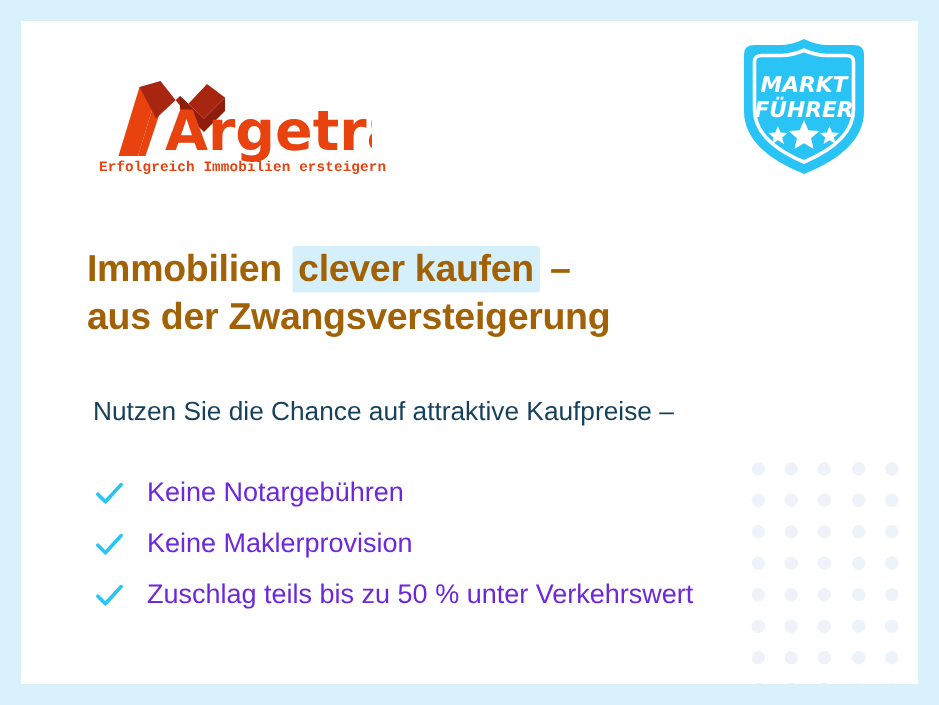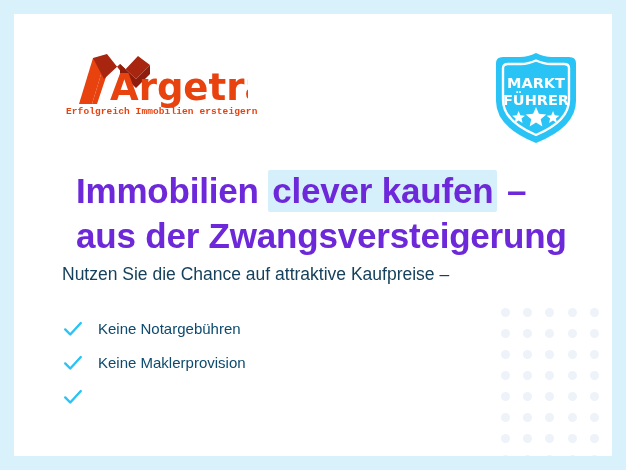--- a/index.html
+++ b/index.html
@@ -70,36 +70,37 @@
     letter-spacing: 0.1px;
     color: #e8420f;
     white-space: nowrap;
     font-family: Liberation Mono, monospace;
   }
 
   
   #badge {
     position: absolute;
     left: 474px;
-    top: 35px;
+    top: 8px;
     width: 96px;
     height: 98px;
+    font-style: italic;
   }
   #badge svg { display: block; }
 
   
   #headline {
     position: absolute;
-    left: 62px;
+    left: 44px;
     top: 132px;
     width: 500px;
-    font-size: 35px;
+    font-size: 25px;
     font-weight: bold;
     line-height: 1.28;
-    color: #6d28d9;
+    color: #a16207;
     letter-spacing: -0.2px;
   }
   #headline .hl {
     background: #d5f0fb;
     padding: 1px 4px 2px 4px;
     border-radius: 2px;
   }
   #headline-line2 { display: block; }
 
   
@@ -128,22 +129,22 @@
     height: 34px;
   }
   .check-icon {
     flex: 0 0 auto;
     width: 22px;
     height: 22px;
     margin-right: 14px;
     display: block;
   }
   .benefit-label {
-    font-size: 15px;
-    color: #0c4a6e;
+    font-size: 18px;
+    color: #6d28d9;
     line-height: 1.2;
     white-space: nowrap;
   }
 </style>
 </head>
 <body>
 
 <div id="ad-card">
 
   <div id="dot-pattern">
@@ -238,16 +239,17 @@
     <li class="benefit-row">
       <svg class="check-icon" viewBox="0 0 24 24">
           <path d="M3.5 12.5 L9 18 L20.5 5.5" fill="none" stroke="#29c3f5" stroke-width="2.6" stroke-linecap="round" stroke-linejoin="round"></path>
         </svg>
       <span class="benefit-label">Keine Maklerprovision</span>
     </li>
     <li class="benefit-row">
       <svg class="check-icon" viewBox="0 0 24 24">
           <path d="M3.5 12.5 L9 18 L20.5 5.5" fill="none" stroke="#29c3f5" stroke-width="2.6" stroke-linecap="round" stroke-linejoin="round"></path>
         </svg>
+      <span class="benefit-label">Zuschlag teils bis zu 50 % unter Verkehrswert</span>
     </li>
   </ul>
 
 </div>
 
 </body></html>

